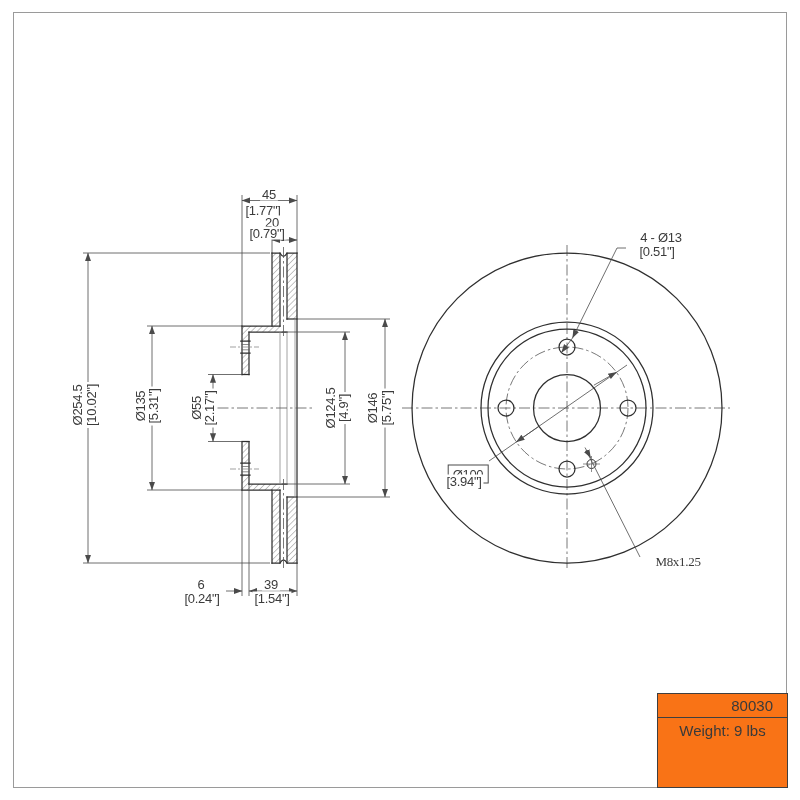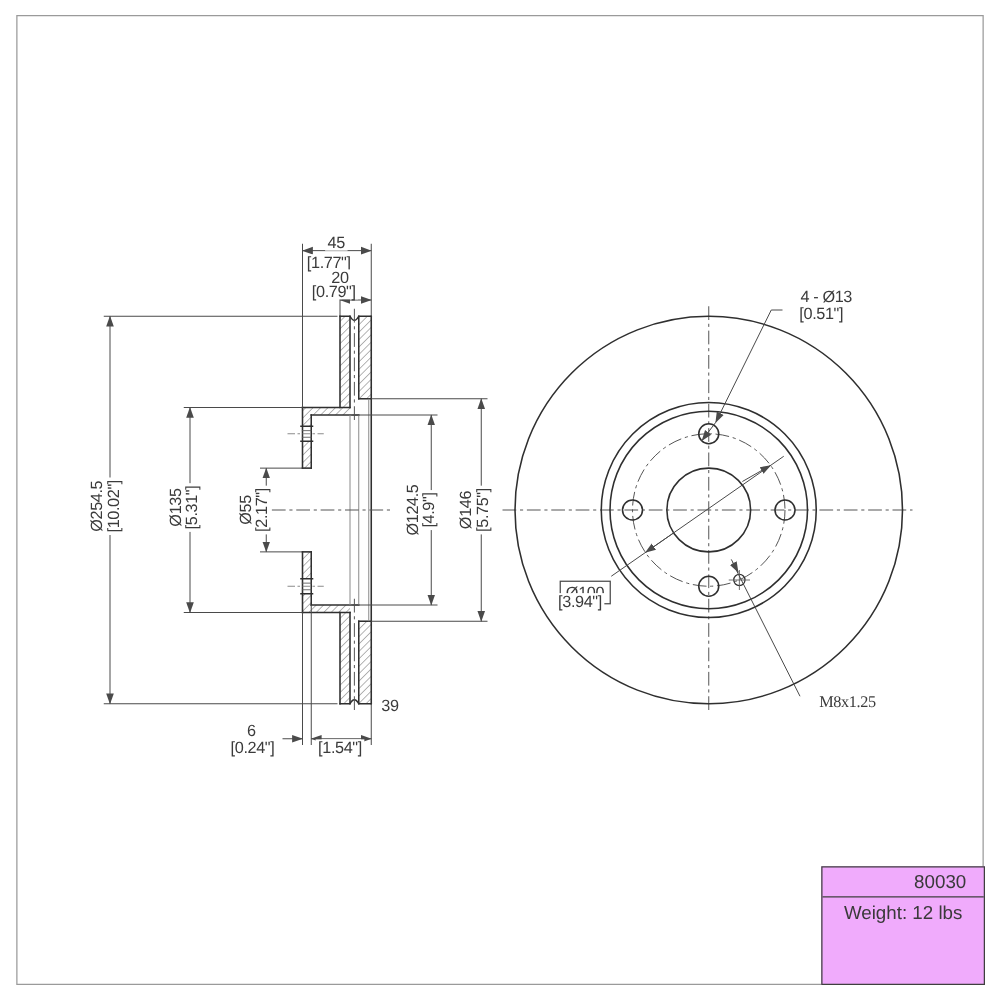--- a/index.html
+++ b/index.html
@@ -7,21 +7,21 @@
         font-family:"Liberation Sans",sans-serif;color:#3b3b3b;}
   #frame{position:absolute;left:13px;top:12px;width:772px;height:774px;
          border:1.5px solid #9a9a9a;}
   svg{position:absolute;left:0;top:0;}
   .lbl{position:absolute;transform:translate(-50%,-50%);font-size:13px;line-height:1;
        letter-spacing:-0.3px;white-space:nowrap;background:#fff;padding:0 2px;color:#3b3b3b;}
   .lbl.rot{transform:translate(-50%,-50%) rotate(-90deg);}
   .lbl.boxed{border:1px solid #4a4a4a;padding:2px 4px;}
   #titleblock{position:absolute;left:657px;top:693px;width:131px;height:95px;
               box-sizing:border-box;border:1px solid #3f3f3f;display:flex;flex-direction:column;
-              background:#f0abfc;font-size:15px;color:#3a3a3a;text-align:center;}
+              background:#f97316;font-size:15px;color:#3a3a3a;text-align:center;}
   #titleblock .row{box-sizing:border-box;display:flex;align-items:center;justify-content:center;
                    border-bottom:1px solid #3f3f3f;flex:0 0 auto;}
   #titleblock .row:last-child{border-bottom:none;}
   #titleblock .row.r1{height:24px;justify-content:flex-end;padding-right:14px;}
   #titleblock .row.r2{height:25px;}
   #titleblock .row.r3{height:22px;}
   #titleblock .row.r4{height:24px;}
 </style>
 </head>
 <body>
@@ -178,30 +178,30 @@
   <span class="lbl rot" style="left:153px;top:406px;">[5.31"]</span>
   <span class="lbl rot" style="left:196px;top:408px;">Ø55</span>
   <span class="lbl rot" style="left:209px;top:408px;">[2.17"]</span>
   <span class="lbl rot" style="left:330px;top:408px;">Ø124.5</span>
   <span class="lbl rot" style="left:343px;top:408px;">[4.9"]</span>
   <span class="lbl rot" style="left:372px;top:408px;">Ø146</span>
   <span class="lbl rot" style="left:386px;top:408px;">[5.75"]</span>
 
   <span class="lbl" style="left:201px;top:584px;">6</span>
   <span class="lbl" style="left:202px;top:598px;">[0.24"]</span>
-  <span class="lbl" style="left:271px;top:564px;margin-left:41px;">39</span>
+  <span class="lbl" style="left:271px;top:584px;">39</span>
   <span class="lbl" style="left:272px;top:598px;">[1.54"]</span>
 
   <span class="lbl" style="left:661px;top:237px;">4 - Ø13</span>
   <span class="lbl" style="left:657px;top:251px;">[0.51"]</span>
   <span class="lbl boxed" style="left:468px;top:474px;text-align:center;">Ø100</span>
   <span class="lbl" style="left:464px;top:481px;">[3.94"]</span>
   <span class="lbl" style="left:678px;top:561px;font-family:Liberation Serif, serif;">M8x1.25</span>
 
   <div id="titleblock">
     <div class="row r1">
       <span>80030</span>
     </div>
     <div class="row r4">
-      <span>Weight: 12 lbs</span>
+      <span>Weight: 9 lbs</span>
     </div>
   </div>
 </div>
 
 </body></html>

